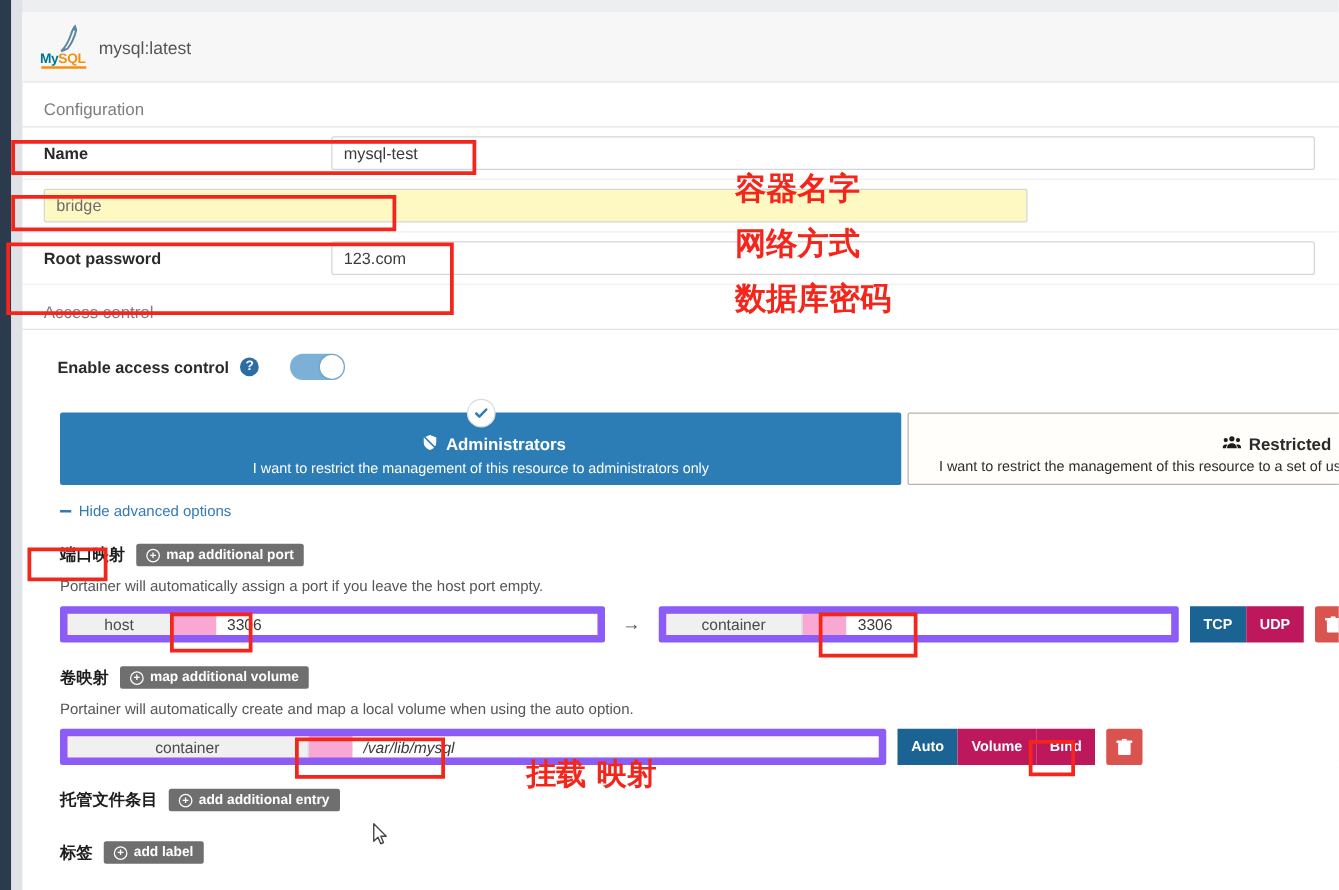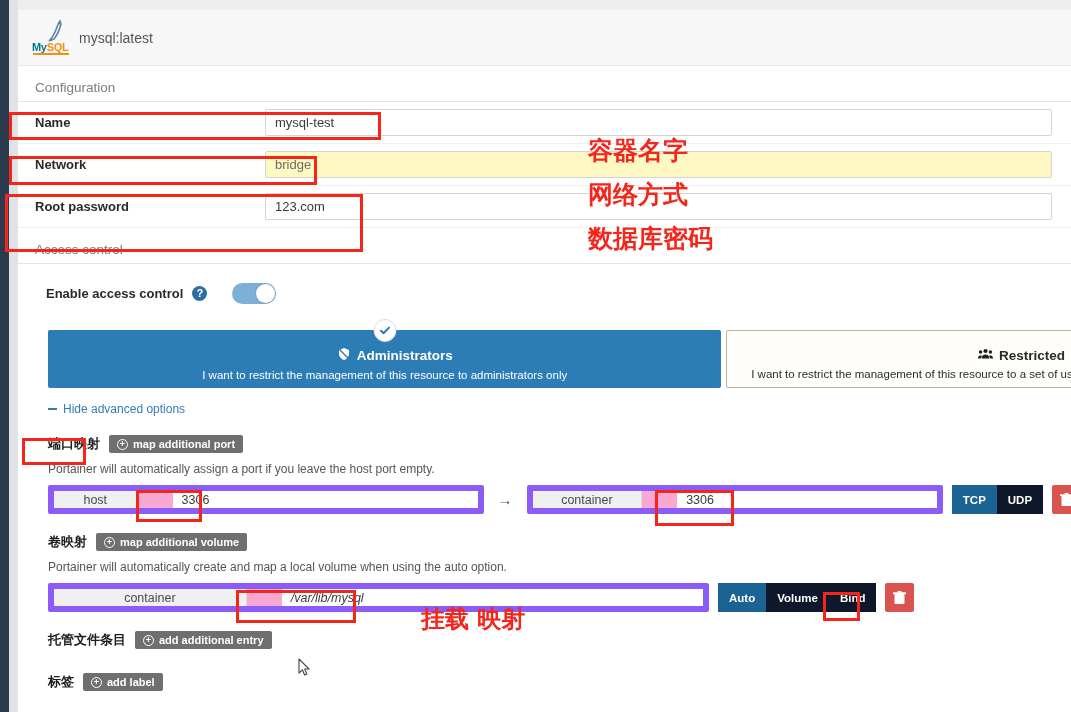--- a/index.html
+++ b/index.html
@@ -63,21 +63,21 @@
   .hint { font-size:12px; color:#555; margin-top:9px; }
 
   .maprow { display:flex; align-items:center; margin-top:9px; }
   .igrp { display:flex; height:29px; border:6px solid #8b5cf6; border-radius:2px; overflow:hidden; background:#f9a8d4;gap:35px; }
   .iaddon { background:#f0f0f0; display:flex; align-items:center; justify-content:center; font-size:12.5px; color:#4a4a4a; border-right:1px solid #dcdcdc; }
   .iinput { display:flex; align-items:center; padding-left:9px; font-size:12.5px; color:#3b3b3b; background:#fff; }
   .arrow { margin:0 14px; color:#4a4a4a; font-size:15px; }
   .segbtns { display:flex; margin-left:9px; }
   .seg { height:29px; padding:0 11px; display:flex; align-items:center; justify-content:center; font-size:11.5px; font-weight:bold; color:#fff; }
   .seg.on { background:#1b6392; }
-  .seg.off { background:#0f172a; }
+  .seg.off { background:#be185d; }
   .trash { width:29px; height:29px; background:#d9534f; margin-left:9px; border-radius:2px; display:flex; align-items:center; justify-content:center; }
 
   .cnz-note { position:absolute; color:#f4251b; font-weight:bold; font-family:"DejaVu Sans", sans-serif; }
   .rbox { position:absolute; border:3px solid #f4251b; pointer-events:none; }
   .cursor { position:absolute; left:298px; top:658px; }
 </style>
 </head>
 <body>
 
 <div id="left-rail"></div>
@@ -99,21 +99,20 @@
 
   <div class="sec-wrap">
     <div class="section-title">Configuration</div>
 
     <div class="form-row">
       <div class="lbl">Name</div>
       <div class="fld wide">mysql-test</div>
     </div>
 
     <div class="form-row">
-      <div class="lbl">Network</div>
       <div class="fld sel">bridge</div>
     </div>
 
     <div class="form-row">
       <div class="lbl">Root password</div>
       <div class="fld wide">123.com</div>
     </div>
   </div>
 
   <div class="sec-wrap">

